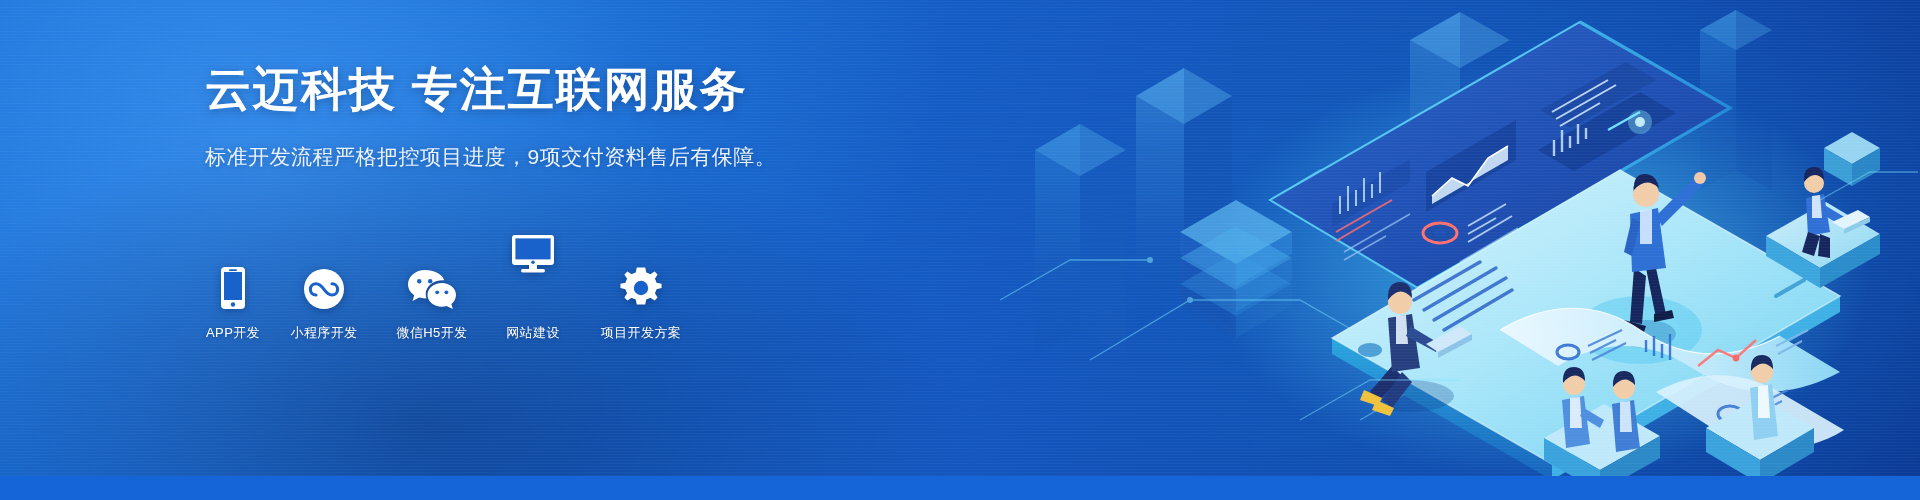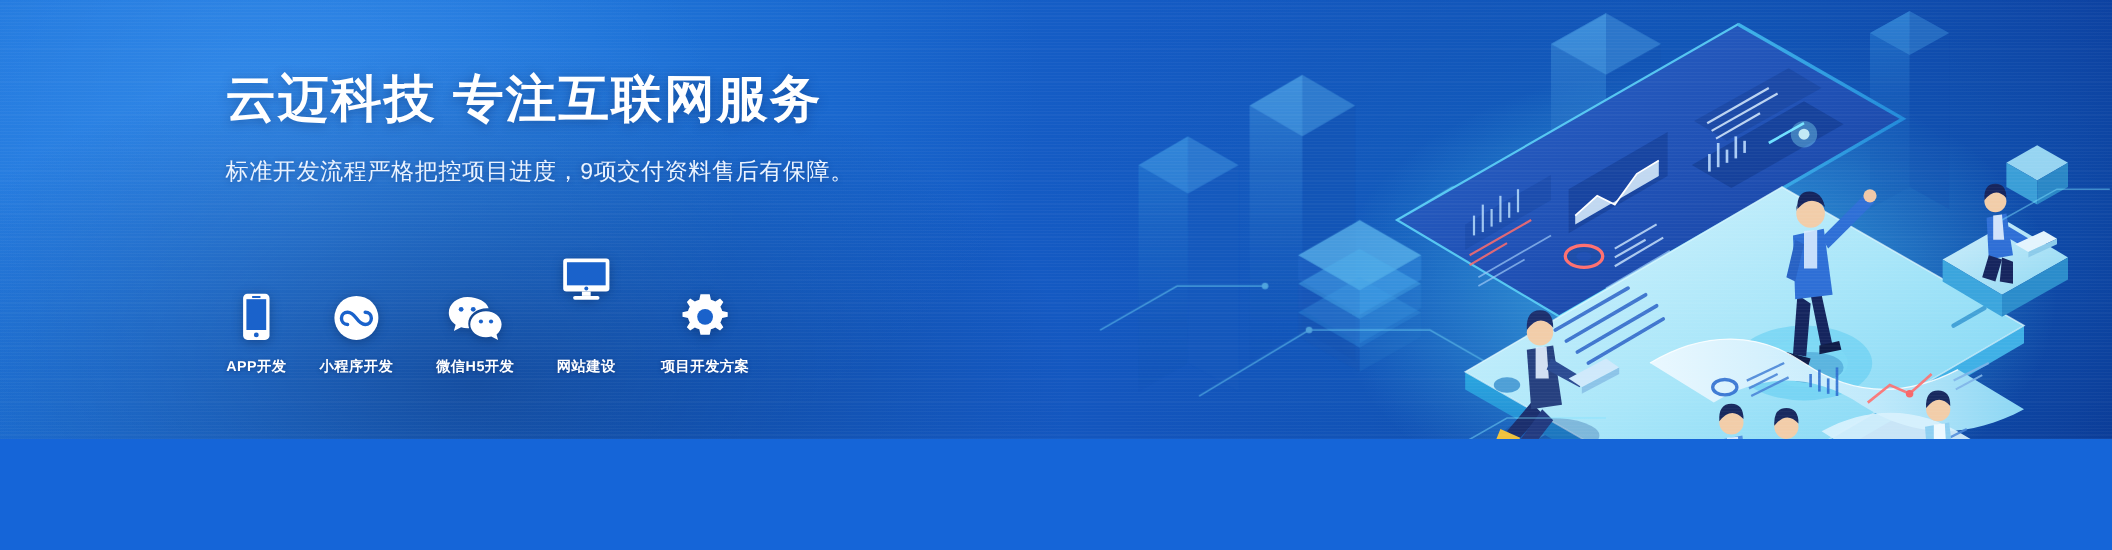--- a/index.html
+++ b/index.html
@@ -2,21 +2,21 @@
 <html><head>
 <meta charset="utf-8">
 <style>
   html,body{margin:0;padding:0;}
   body{
     width:1920px;height:500px;overflow:hidden;
     font-family:"Liberation Sans","DejaVu Sans",sans-serif;
     background:#1565d8;
   }
   .banner{
-    position:relative;width:1920px;height:399px;overflow:hidden;
+    position:relative;width:1920px;height:476px;overflow:hidden;
     background:
       radial-gradient(ellipse 900px 560px at 78% 50%, rgba(18,96,190,.95) 0%, rgba(16,82,170,0) 62%),
       radial-gradient(ellipse 1200px 700px at 12% 18%, rgba(48,140,236,.55) 0%, rgba(48,140,236,0) 60%),
       linear-gradient(118deg,#1b6fd6 0%,#1668cf 26%,#1459c2 52%,#0f47ab 78%,#0b3b96 100%);
   }
   
   .tex-lines{
     position:absolute;inset:0;
     background-image:repeating-linear-gradient(0deg,rgba(255,255,255,.035) 0px,rgba(255,255,255,.035) 1px,rgba(0,0,0,0) 1px,rgba(0,0,0,0) 3px);
     pointer-events:none;
@@ -53,21 +53,21 @@
   .svc{
     display:flex;flex-direction:column;align-items:center;justify-content:flex-end;
     width:72px;margin-right:20px;cursor:pointer;
   }
   .svc:last-child{margin-right:0;}
   .svc .ico{
     height:46px;display:flex;align-items:flex-end;justify-content:center;margin-bottom:14px;
   }
   .svc .ico svg{display:block;filter:drop-shadow(0 2px 5px rgba(3,26,70,.35));}
   .svc .cap{
-    font-size:13px;color:#ffffff;white-space:nowrap;letter-spacing:.4px;font-weight:bold;
+    font-size:13px;color:#ffffff;white-space:nowrap;letter-spacing:.4px;font-weight:normal;
     text-shadow:0 1px 4px rgba(2,28,80,.4);
   }
   .svc-app{width:56px;}
   .svc-mini{width:86px;}
   .svc-wx{width:90px;}
   .svc-web{width:72px;gap:36px;}
   .svc-sys{width:104px;}
 
   
   .art{position:absolute;right:0;top:0;width:980px;height:500px;}

